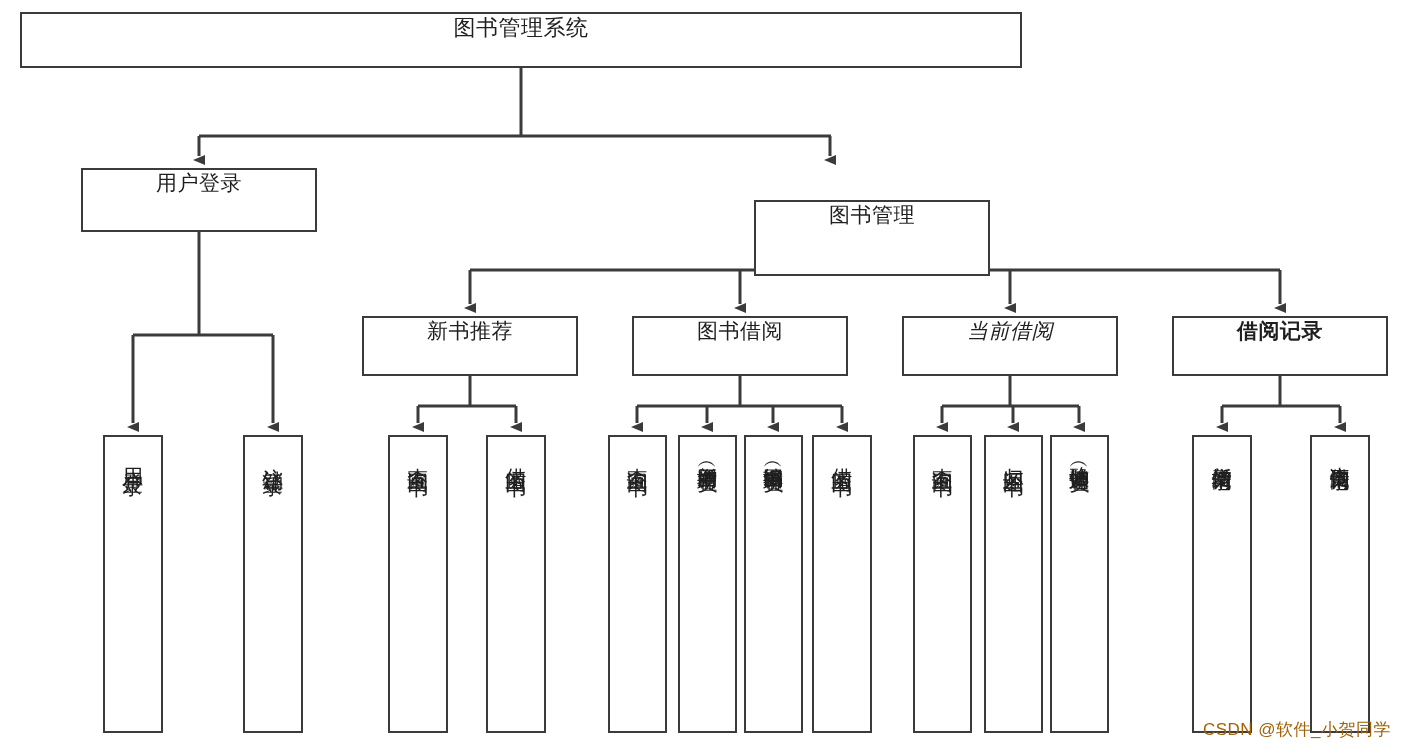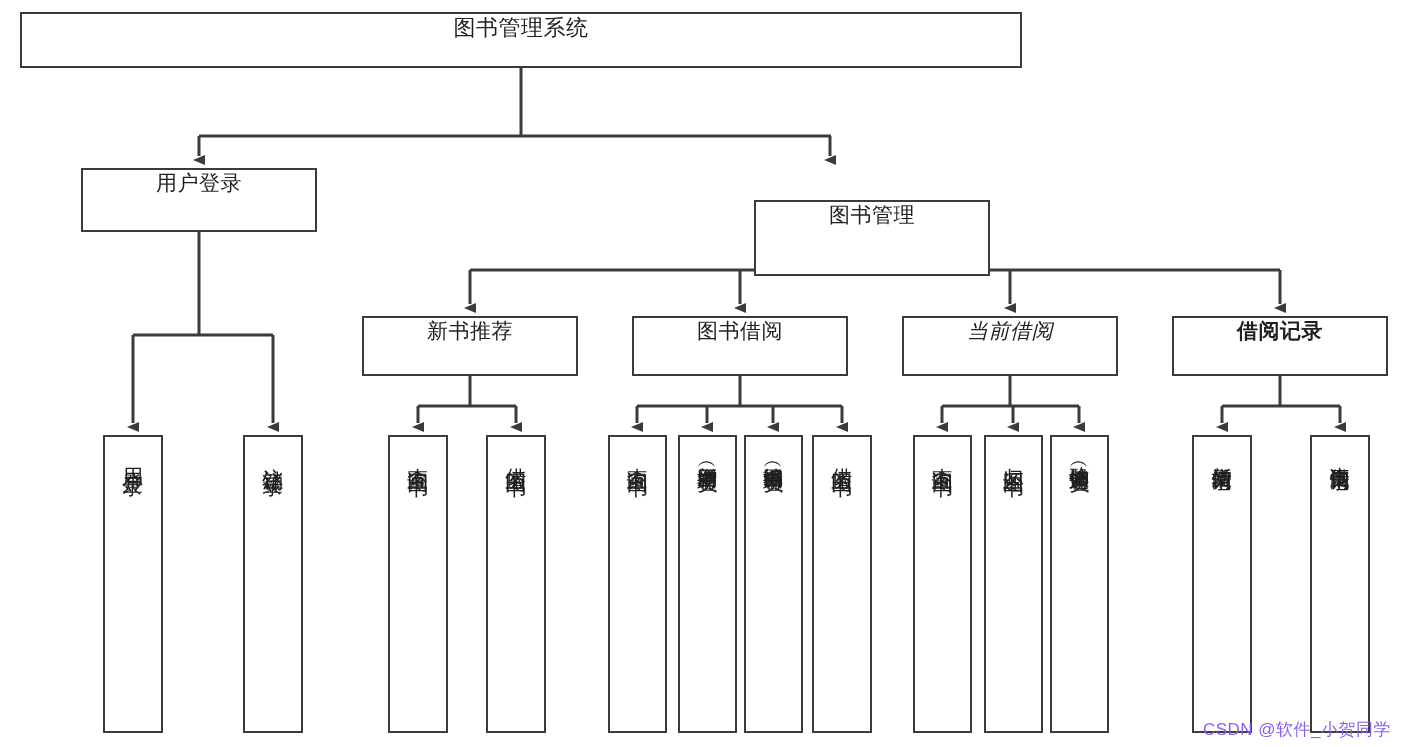--- a/index.html
+++ b/index.html
@@ -63,21 +63,21 @@
     white-space: nowrap;
   }
   .node.leaf.tall-text .node-label {
     font-size: 20px;
     letter-spacing: 1px;
   }
   .watermark {
     position: absolute;
     right: 14px;
     bottom: 6px;
-    color: #8b5cf6;
+    color: #a16207;
     font-size: 17px;
     letter-spacing: 0.5px;
     white-space: nowrap;
     z-index: 5;
     user-select: none;
     text-align: right;
   }
 </style>
 </head>
 <body>

